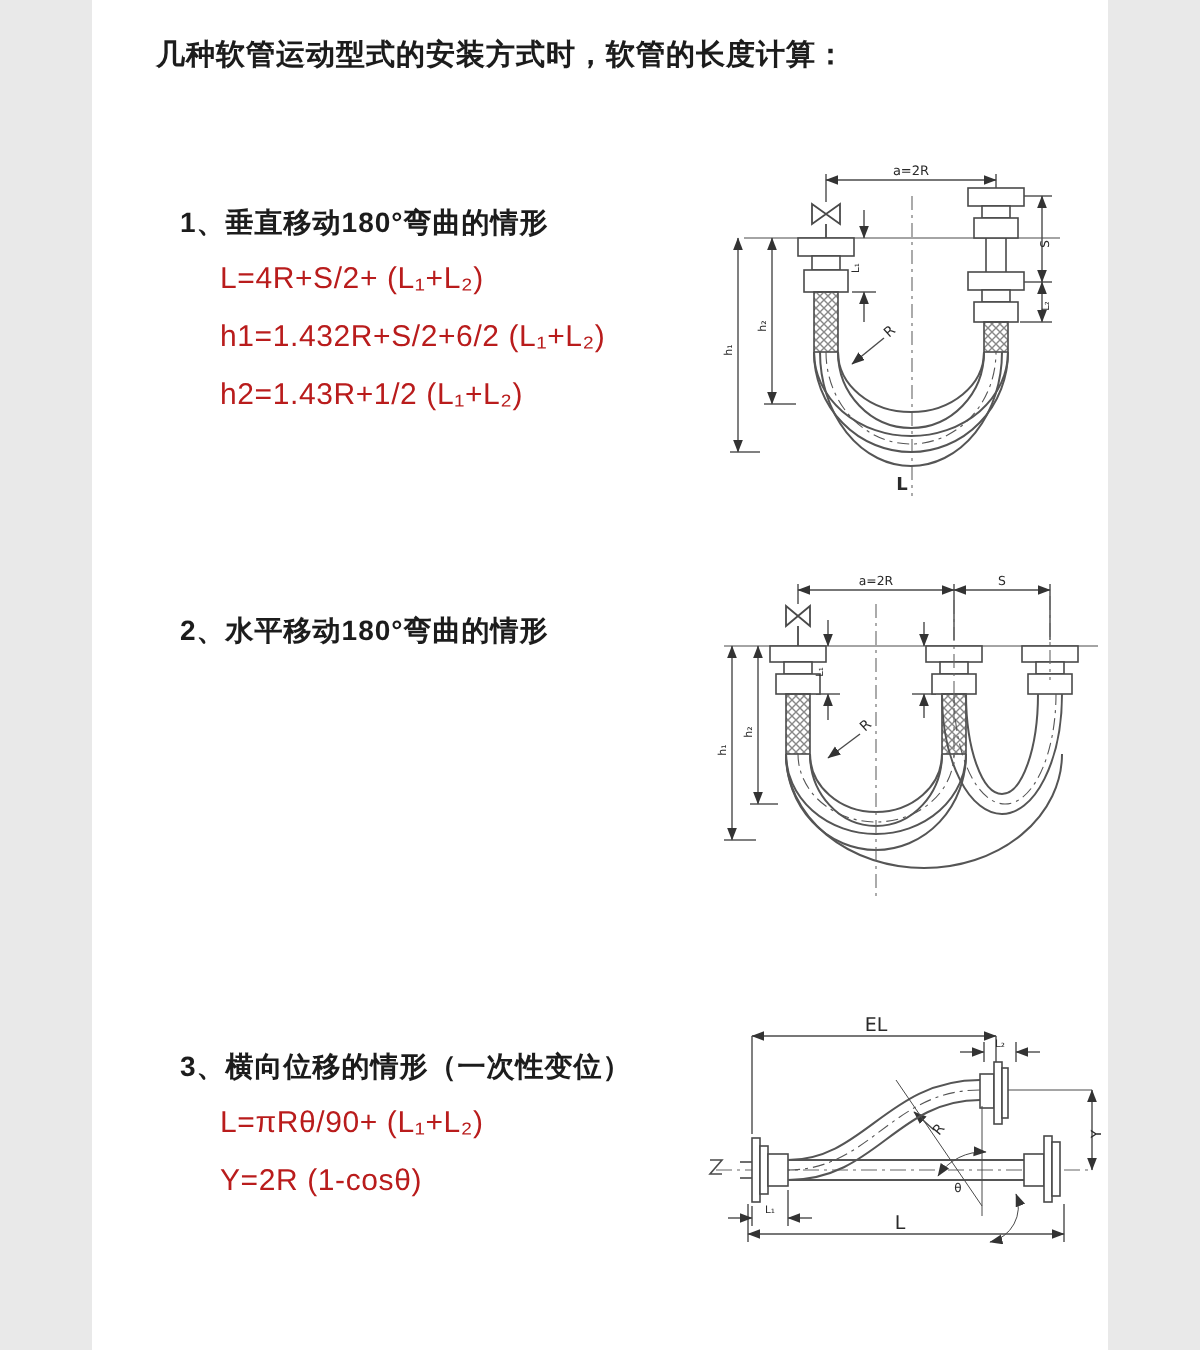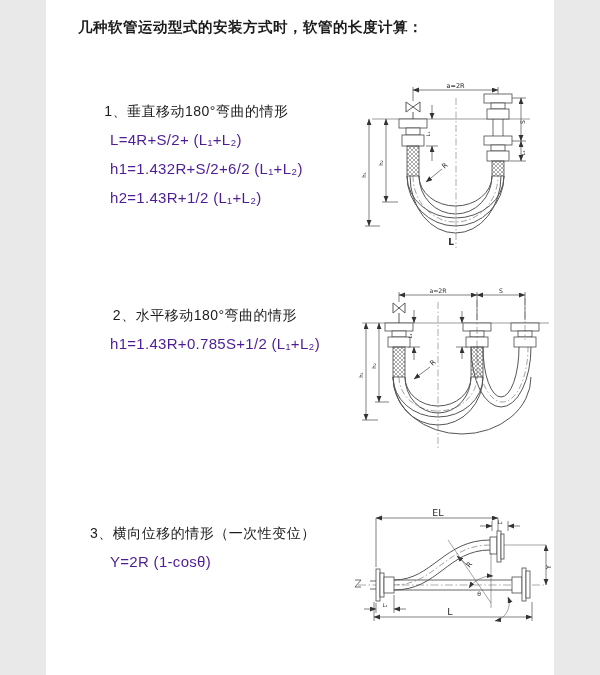--- a/index.html
+++ b/index.html
@@ -6,24 +6,24 @@
   .page{
     position:relative;width:508px;height:675px;background:#ffffff;
     font-family:"Liberation Sans","DejaVu Sans",sans-serif;color:#1c1c1c;
     overflow:hidden;margin:0 auto;
   }
   .title{
     position:absolute;left:32px;top:18px;margin:0;
     font-size:14.5px;font-weight:700;letter-spacing:.5px;
   }
   .sec{position:absolute;left:44px;}
-  .sec h2{margin:0 0 10px 0;font-size:14px;font-weight:400;letter-spacing:.5px;text-align:center;}
+  .sec h2{margin:0 0 10px 0;font-size:14px;font-weight:700;letter-spacing:.5px;}
   .sec p.formula{
     margin:0 0 11px 20px;font-size:15px;line-height:18px;
-    letter-spacing:.3px;white-space:nowrap;font-weight:500;color:#4c1d95;
+    letter-spacing:.3px;white-space:nowrap;font-weight:500;color:#b91c1c;
   }
   .sec1{top:103px;}
   .sec2{top:307px;}
   .sec3{top:525px;}
   .dg{position:absolute;}
   .dg1{left:312px;top:76px;}
   .dg2{left:306px;top:282px;}
   .dg3{left:300px;top:505px;}
   svg text{font-family:"DejaVu Sans",sans-serif;fill:#2a2a2a;stroke:none;}
 </style>
@@ -36,25 +36,25 @@
 
   <section class="sec sec1">
     <h2>1、垂直移动180°弯曲的情形</h2>
     <p class="formula">L=4R+S/2+ (L₁+L₂)</p>
     <p class="formula">h1=1.432R+S/2+6/2 (L₁+L₂)</p>
     <p class="formula">h2=1.43R+1/2 (L₁+L₂)</p>
   </section>
 
   <section class="sec sec2">
     <h2>2、水平移动180°弯曲的情形</h2>
-    <p class="formula">h1=1.43R+0.785S+1/2 (L₁+L₂)</p>
   </section>
 
   <section class="sec sec3">
     <h2>3、横向位移的情形（一次性变位）</h2>
+    <p class="formula">L=πRθ/90+ (L₁+L₂)</p>
     <p class="formula">Y=2R (1-cosθ)</p>
   </section>
 
   <svg class="dg dg1" width="250" height="178" viewBox="0 0 250 178">
     <defs>
       <marker id="arA" markerWidth="7" markerHeight="6" refX="6.2" refY="2.5" orient="auto-start-reverse" markerUnits="userSpaceOnUse">
         <path d="M0,0L6.5,2.5L0,5Z" fill="#333"></path>
       </marker>
       <pattern id="htA" width="4" height="4" patternUnits="userSpaceOnUse">
         <path d="M0,0L4,4M4,0L0,4" stroke="#888" stroke-width="0.7"></path>

